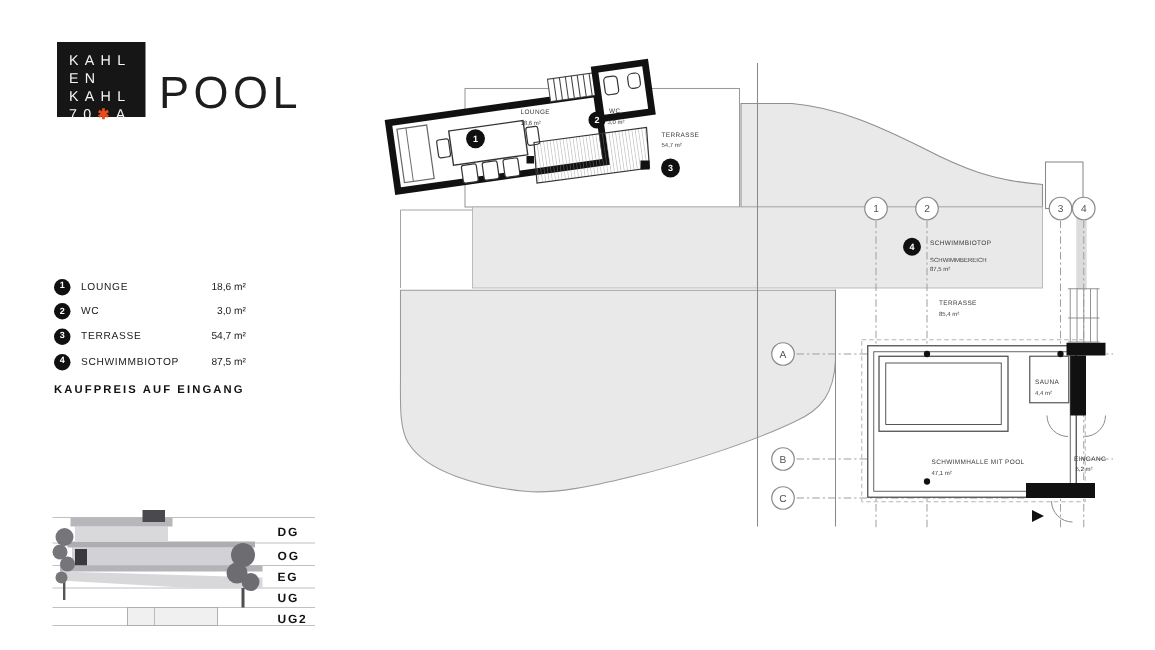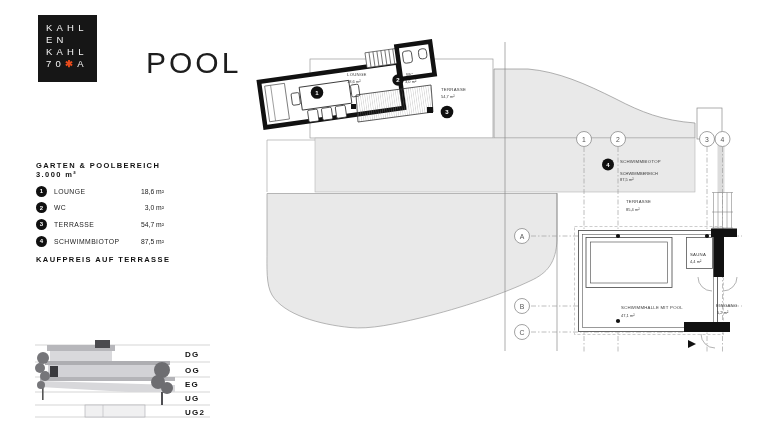--- a/index.html
+++ b/index.html
@@ -1,24 +1,24 @@
 <!DOCTYPE html>
 <html><head>
 <meta charset="utf-8">
 <style>
   html,body{margin:0;padding:0;background:#fff;}
   .canvas{position:relative;width:770px;height:433px;background:#ffffff;overflow:hidden;
           font-family:"Liberation Sans",sans-serif;color:#111;}
   
-  .logo{position:absolute;left:38px;top:15px;width:59px;height:67px;background:#161616;
+  .logo{position:absolute;left:38px;top:28px;width:59px;height:50px;background:#161616;
         box-sizing:border-box;padding:7px 0 0 8px;}
   .logo .row{font-size:9.5px;line-height:12px;letter-spacing:4.2px;color:#f5f5f5;font-weight:400;}
   .logo .star{color:#e84b1c;font-weight:700;}
   .page-title{position:absolute;left:106px;top:46px;font-size:30px;font-weight:300;
-              letter-spacing:3px;color:#1d1d1d;margin-left:40px;}
+              letter-spacing:3px;color:#1d1d1d;}
   
   .panel-heading{position:absolute;left:36px;top:161px;font-size:7.5px;font-weight:700;
                  letter-spacing:1.4px;line-height:9px;color:#111;}
   .legend{position:absolute;left:36px;top:183px;width:128px;}
   .legend-row{display:flex;align-items:center;height:16.6px;}
   .badge{width:11px;height:11px;border-radius:50%;background:#101010;color:#fff;font-size:6px;
          font-weight:700;display:flex;align-items:center;justify-content:center;margin-right:7px;flex:0 0 auto;}
   .legend-label{font-size:6.8px;letter-spacing:.45px;color:#1c1c1c;flex:1;}
   .legend-value{font-size:6.8px;color:#1c1c1c;white-space:nowrap;}
   .price-note{position:absolute;left:36px;top:255px;font-size:7.5px;font-weight:700;
@@ -40,24 +40,20 @@
 <div class="canvas">
 
   <div class="logo">
     <div class="row">KAHL</div>
     <div class="row">EN</div>
     <div class="row">KAHL</div>
     <div class="row"><span>70</span><span class="star">✱</span><span>A</span></div>
   </div>
   <div class="page-title">POOL</div>
 
-  <div class="panel-heading">
-    <div>GARTEN &amp; POOLBEREICH</div>
-    <div>3.000 m²</div>
-  </div>
 
   <div class="legend">
     <div class="legend-row">
       <span class="badge">1</span>
       <span class="legend-label">LOUNGE</span>
       <span class="legend-value">18,6 m²</span>
     </div>
     <div class="legend-row">
       <span class="badge">2</span>
       <span class="legend-label">WC</span>
@@ -68,21 +64,21 @@
       <span class="legend-label">TERRASSE</span>
       <span class="legend-value">54,7 m²</span>
     </div>
     <div class="legend-row">
       <span class="badge">4</span>
       <span class="legend-label">SCHWIMMBIOTOP</span>
       <span class="legend-value">87,5 m²</span>
     </div>
   </div>
 
-  <div class="price-note">KAUFPREIS AUF TERRASSE</div>
+  <div class="price-note">KAUFPREIS AUF EINGANG</div>
 
   <svg class="plan-svg" width="770" height="433" viewBox="0 0 770 433">
     <defs>
       <pattern id="deckhatch" width="2.2" height="4" patternUnits="userSpaceOnUse" patternTransform="rotate(-8)">
         <line x1="0" y1="0" x2="0" y2="4" stroke="#8d8d8d" stroke-width="0.55"></line>
       </pattern>
     </defs>
 
     <rect x="310" y="59" width="183" height="79" fill="#ffffff" stroke="#9a9a9a" stroke-width="0.7"></rect>
 

